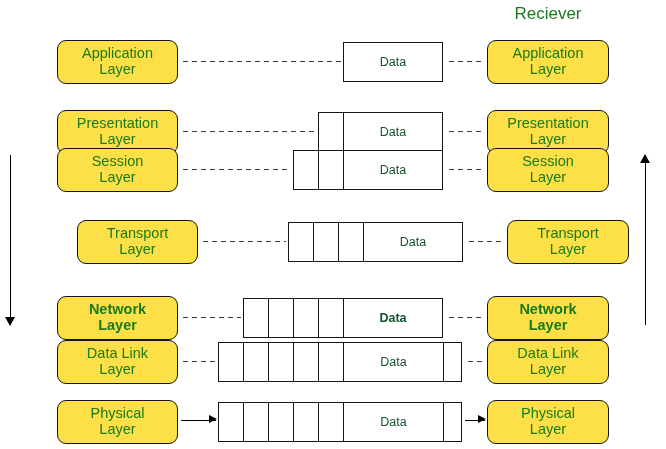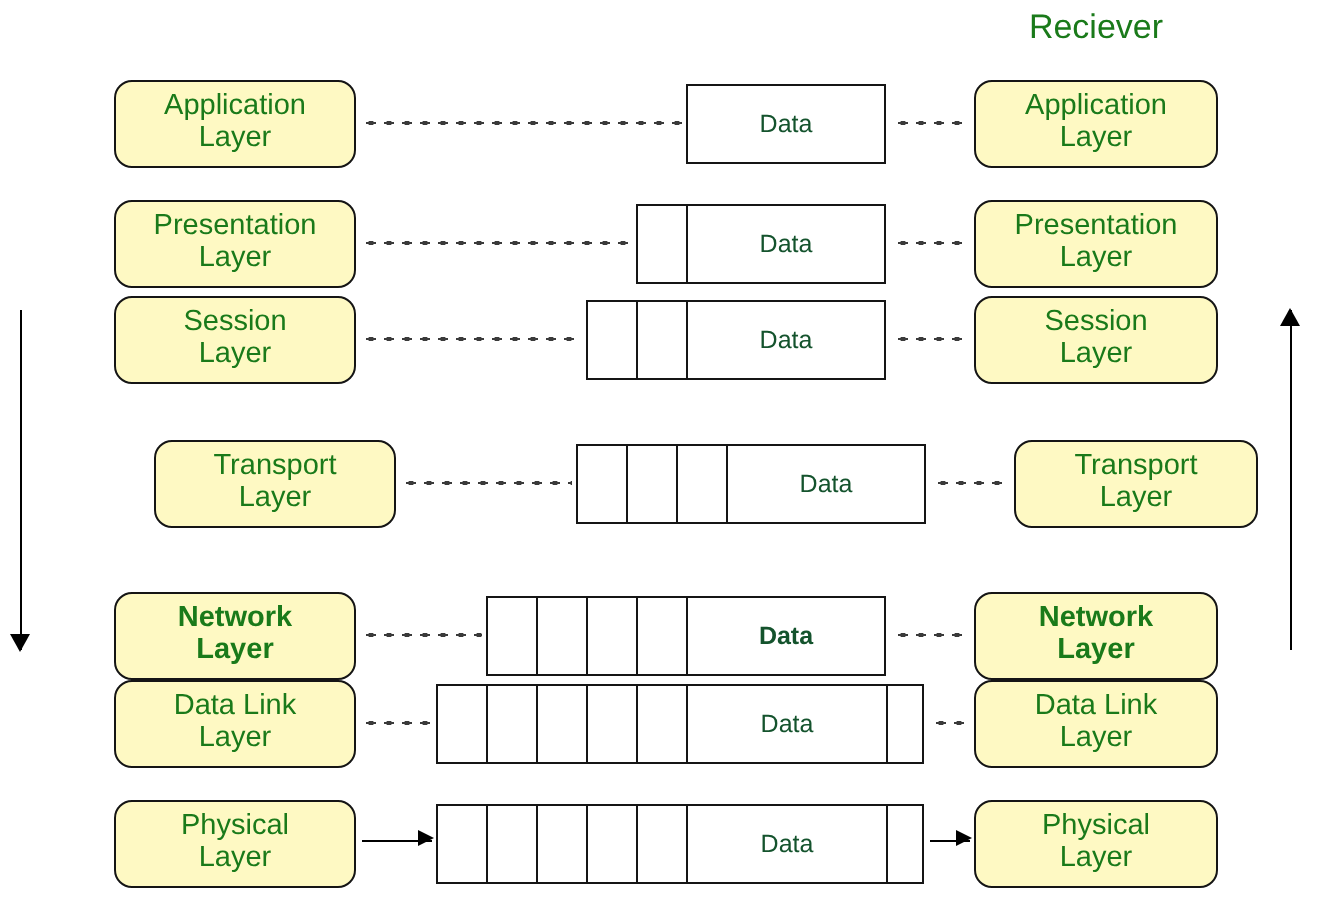--- a/index.html
+++ b/index.html
@@ -24,21 +24,21 @@
 
   
   .row{position:absolute;left:0;width:666px;height:46px;}
 
   .layer-box{
     position:absolute;
     top:0;
     height:44px;
     border:1.3px solid #151515;
     border-radius:9px;
-    background:#fef9c3;
+    background:#fde047;
     color:#1a7a1a;
     font-size:14.5px;
     line-height:1.08;
     display:flex;
     align-items:center;
     justify-content:center;
     text-align:center;
     box-sizing:border-box;
     padding:0 16px;
   }
@@ -129,21 +129,21 @@
   <div id="rows">
       <div class="row" style="top: 40px;">
         <div class="layer-box sender">Application Layer</div>
         <div class="layer-box receiver">Application Layer</div>
         <div class="packet" style="left: 343px; width: 100px;">
           <div class="cell data">Data</div>
         </div>
         <div class="dots" style="left: 181px; width: 160px;"></div>
         <div class="dots" style="left: 447px; width: 38px;"></div>
       </div>
-      <div class="row" style="top: 100px;">
+      <div class="row" style="top: 110px;">
         <div class="layer-box sender">Presentation Layer</div>
         <div class="layer-box receiver">Presentation Layer</div>
         <div class="packet" style="left: 318px; width: 125px;">
           <div class="cell hdr"></div>
           <div class="cell data">Data</div>
         </div>
         <div class="dots" style="left: 181px; width: 135px;"></div>
         <div class="dots" style="left: 447px; width: 38px;"></div>
       </div>
       <div class="row" style="top: 148px;">

